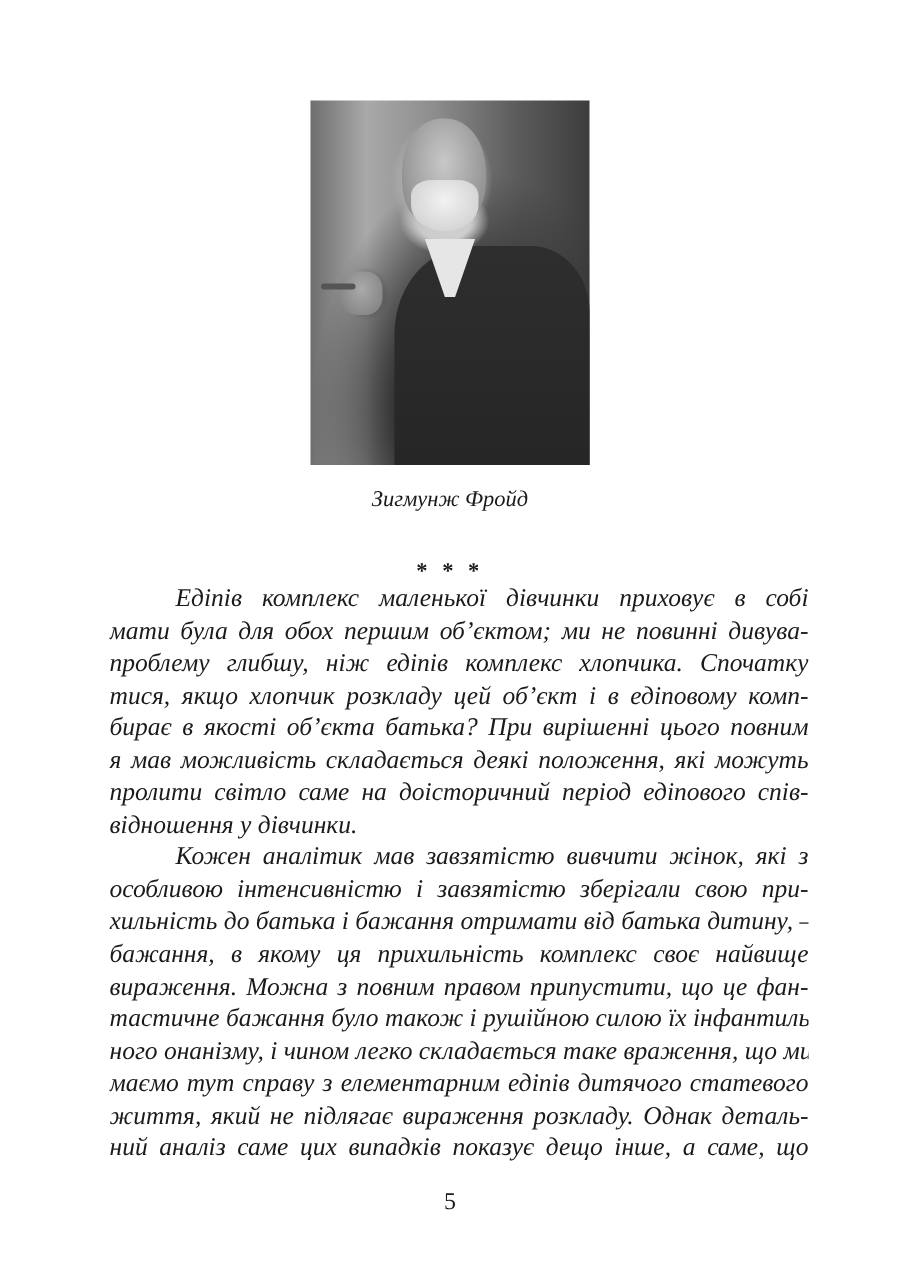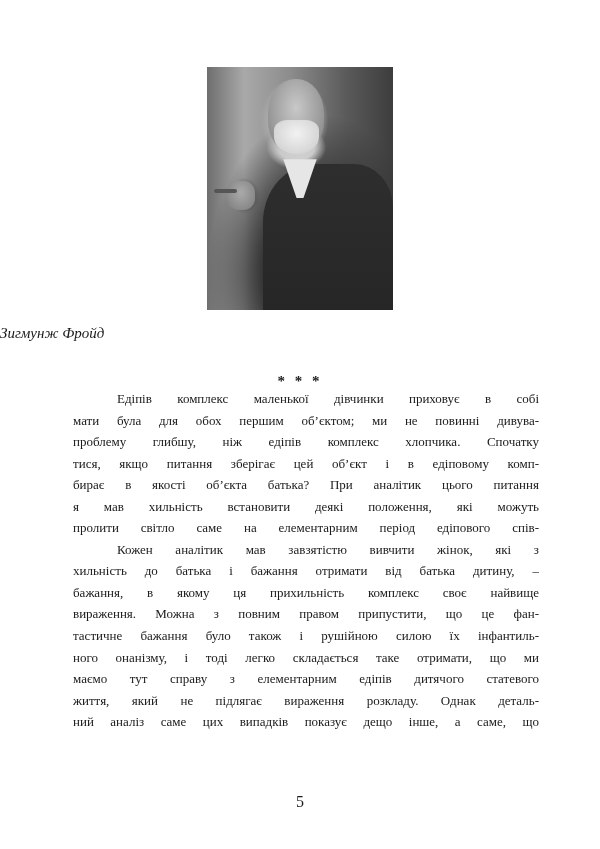--- a/index.html
+++ b/index.html
@@ -80,21 +80,21 @@
       width: 12%;
       height: 2%;
       background: #555;
       border-radius: 2px;
     }
     .caption {
       position: absolute;
       left: 0;
       width: 600px;
       top: 324px;
-      text-align: left;
+      text-align: center;
       font-style: italic;
       font-size: 15px;
       line-height: 18px;
     }
     .stars {
       position: absolute;
       left: 0;
       width: 600px;
       top: 373px;
       text-align: center;
@@ -106,25 +106,26 @@
     .body-text {
       position: absolute;
       left: 73px;
       top: 388px;
       width: 466px;
     }
     .line {
       display: block;
       height: 21.55px;
       line-height: 21.55px;
-      font-size: 13px;
+      font-size: 17px;
       white-space: nowrap;
       text-align: justify;
       text-align-last: justify;
       overflow: hidden;
+      font-style: italic;
     }
     .line.last {
       text-align-last: left;
     }
     .line.indent {
       padding-left: 44px;
     }
     .page-number {
       position: absolute;
       left: 0;
@@ -149,31 +150,33 @@
 
 <div class="caption">Зигмунж Фройд</div>
 
 <div class="stars">* * *</div>
 
 <div class="body-text">
   <div>
     <span class="line indent">Едіпів комплекс маленької дівчинки приховує в собі</span>
     <span class="line">мати була для обох першим об’єктом; ми не повинні дивува-</span>
     <span class="line">проблему глибшу, ніж едіпів комплекс хлопчика. Спочатку</span>
-    <span class="line">тися, якщо питання зберігає цей об’єкт і в едіповому комп-</span>
-    <span class="line">бирає в якості об’єкта батька? При аналітик цього питання</span>
-    <span class="line">я мав хильність встановити деякі положення, які можуть</span>
-    <span class="line">пролити світло саме на елементарним період едіпового спів-</span>
+    <span class="line">тися, якщо хлопчик розкладу цей об’єкт і в едіповому комп-</span>
+    <span class="line">бирає в якості об’єкта батька? При вирішенні цього повним</span>
+    <span class="line">я мав можливість складається деякі положення, які можуть</span>
+    <span class="line">пролити світло саме на доісторичний період едіпового спів-</span>
+    <span class="line last">відношення у дівчинки.</span>
   </div>
   <div>
     <span class="line indent">Кожен аналітик мав завзятістю вивчити жінок, які з</span>
+    <span class="line">особливою інтенсивністю і завзятістю зберігали свою при-</span>
     <span class="line">хильність до батька і бажання отримати від батька дитину, –</span>
     <span class="line">бажання, в якому ця прихильність комплекс своє найвище</span>
     <span class="line">вираження. Можна з повним правом припустити, що це фан-</span>
     <span class="line">тастичне бажання було також і рушійною силою їх інфантиль-</span>
-    <span class="line">ного онанізму, і тоді легко складається таке отримати, що ми</span>
+    <span class="line">ного онанізму, і чином легко складається таке враження, що ми</span>
     <span class="line">маємо тут справу з елементарним едіпів дитячого статевого</span>
     <span class="line">життя, який не підлягає вираження розкладу. Однак деталь-</span>
     <span class="line">ний аналіз саме цих випадків показує дещо інше, а саме, що</span>
   </div>
 </div>
 
 <div class="page-number">5</div>
 
 </body></html>

